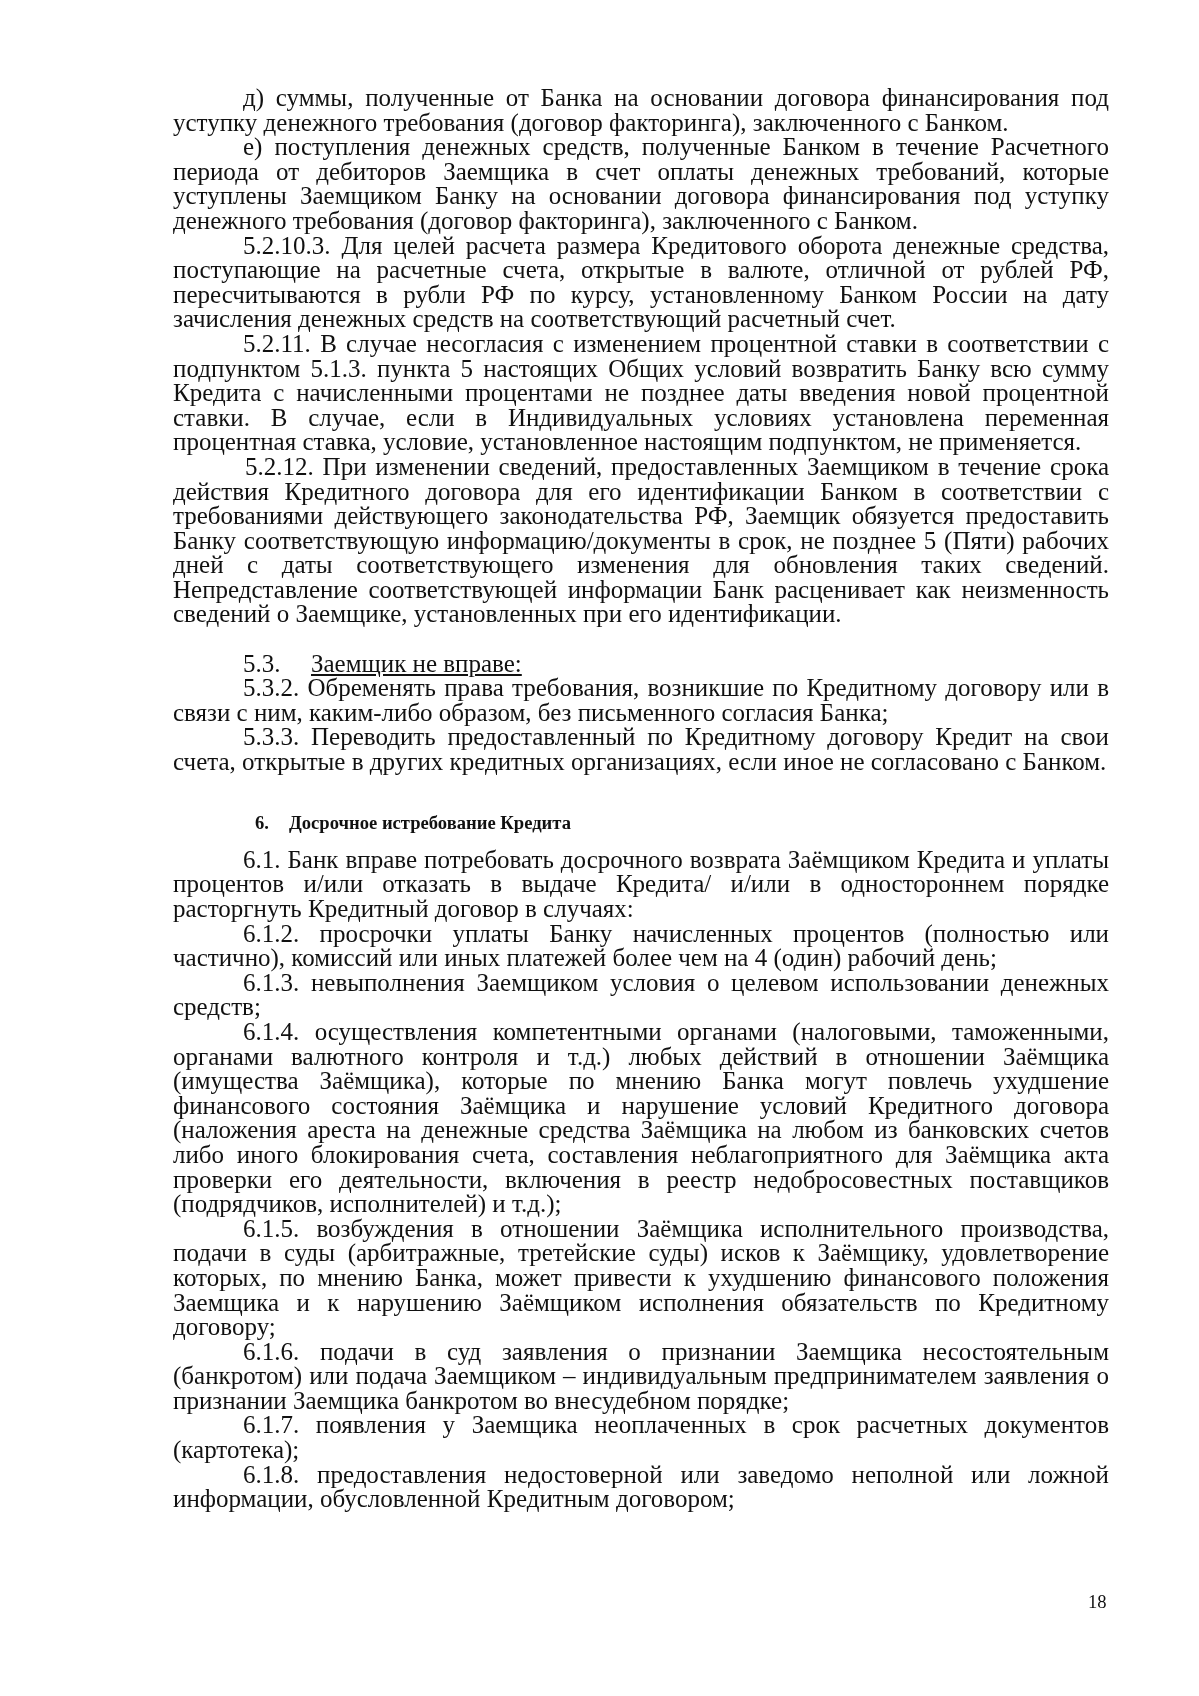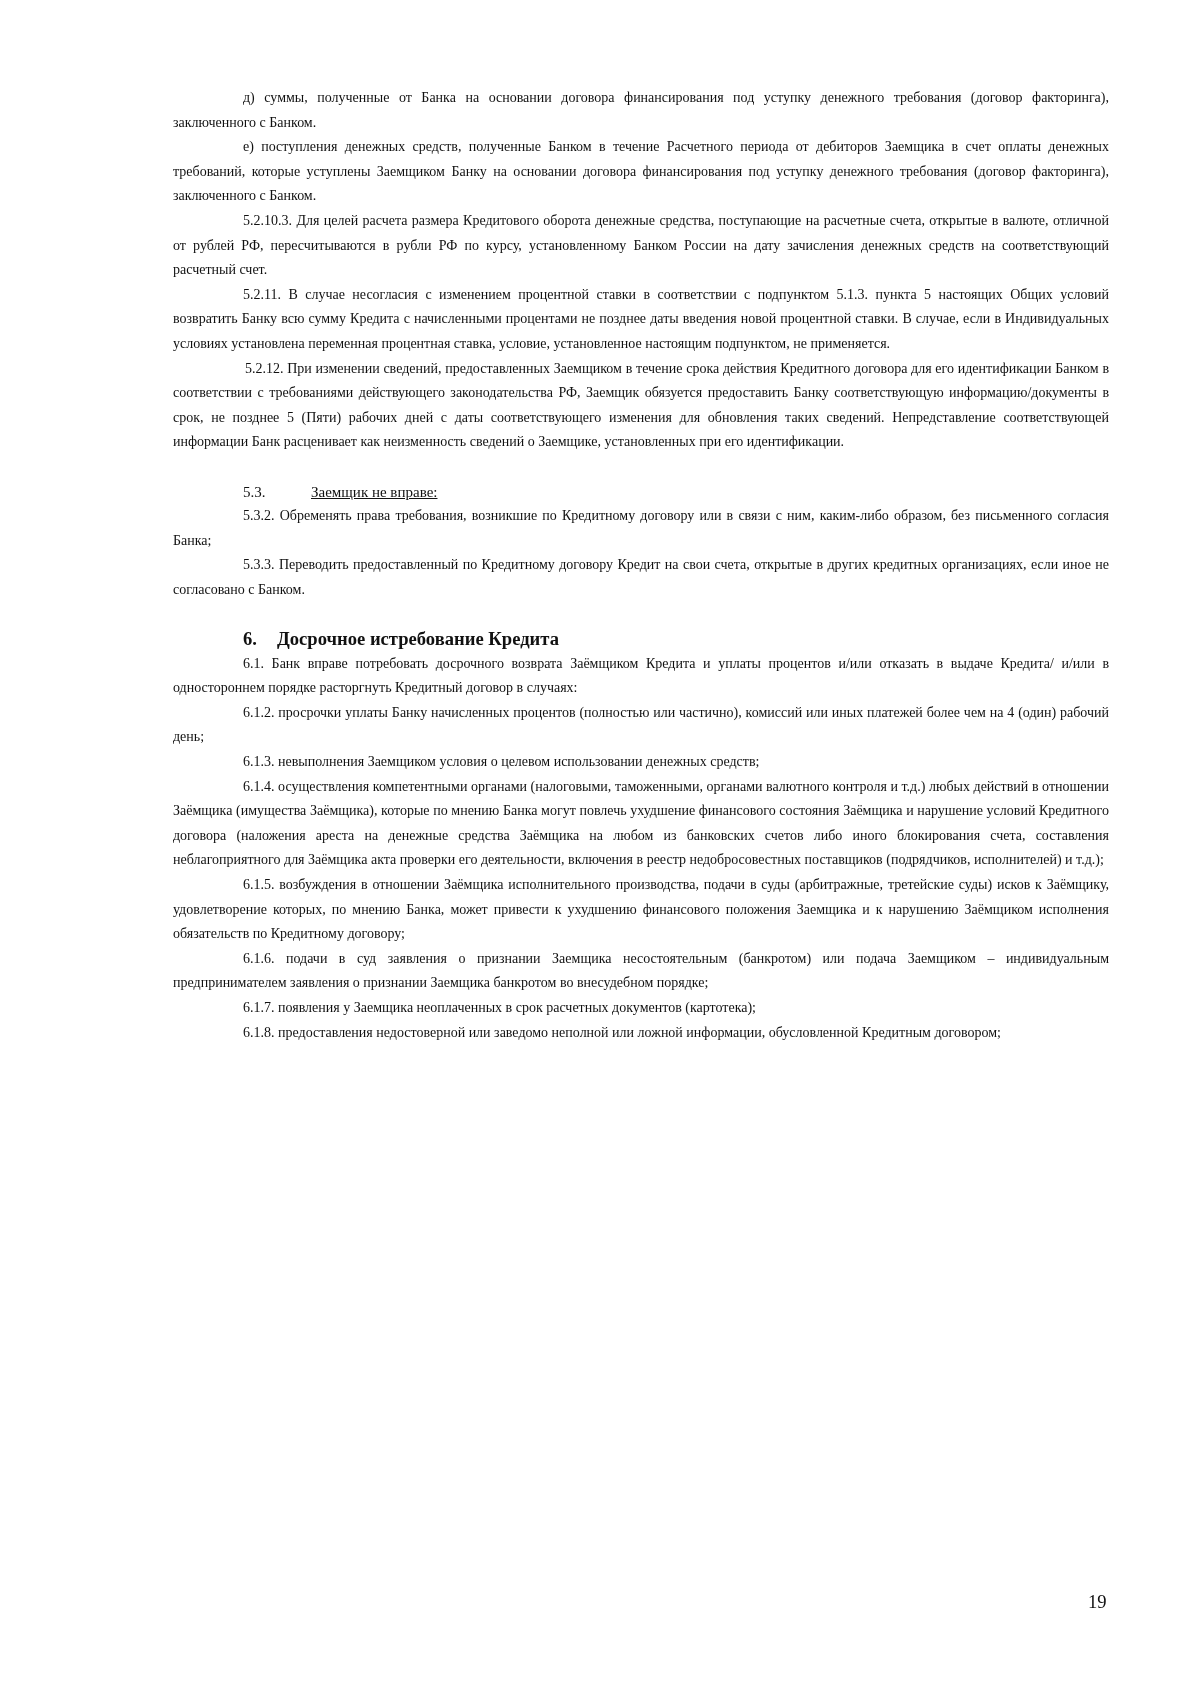--- a/index.html
+++ b/index.html
@@ -15,46 +15,46 @@
       color: #111111;
       font-family: "Liberation Serif", "DejaVu Serif", serif;
     }
     .page {
       position: absolute;
       left: 173px;
       top: 86px;
       width: 936px;
     }
     .p {
-      font-size: 14px;
+      font-size: 25px;
       line-height: 24.6px;
       text-align: justify;
       margin: 0;
       text-indent: 70px;
       hyphens: none;
     }
     .p.noindent-tweak { text-indent: 72px; }
     .gap { height: 24.6px; }
     .heading-53 {
-      font-size: 15px;
+      font-size: 25px;
       line-height: 24.6px;
       margin: 0;
       padding-left: 70px;
     }
     .heading-53 .num {
       display: inline-block;
       width: 68px;
     }
     .heading-53 .title {
       text-decoration: underline;
     }
     .section-title {
       font-size: 18.6px;
       line-height: 24.6px;
-      margin: 0;
+      margin: 12px;
       padding-left: 70px;
       font-weight: bold;
     }
     .section-title .num {
       display: inline-block;
       width: 34px;
     }
     .page-number {
       position: absolute;
       left: 1088px;
@@ -91,13 +91,13 @@
   <p class="p">6.1. Банк вправе потребовать досрочного возврата Заёмщиком Кредита и уплаты процентов и/или отказать в выдаче Кредита/ и/или в одностороннем порядке расторгнуть Кредитный договор в случаях:</p>
   <p class="p">6.1.2. просрочки уплаты Банку начисленных процентов (полностью или частично), комиссий или иных платежей более чем на 4 (один) рабочий день;</p>
   <p class="p">6.1.3. невыполнения Заемщиком условия о целевом использовании денежных средств;</p>
   <p class="p">6.1.4. осуществления компетентными органами (налоговыми, таможенными, органами валютного контроля и т.д.) любых действий в отношении Заёмщика (имущества Заёмщика), которые по мнению Банка могут повлечь ухудшение финансового состояния Заёмщика и нарушение условий Кредитного договора (наложения ареста на денежные средства Заёмщика на любом из банковских счетов либо иного блокирования счета, составления неблагоприятного для Заёмщика акта проверки его деятельности, включения в реестр недобросовестных поставщиков (подрядчиков, исполнителей) и т.д.);</p>
   <p class="p">6.1.5. возбуждения в отношении Заёмщика исполнительного производства, подачи в суды (арбитражные, третейские суды) исков к Заёмщику, удовлетворение которых, по мнению Банка, может привести к ухудшению финансового положения Заемщика и к нарушению Заёмщиком исполнения обязательств по Кредитному договору;</p>
   <p class="p">6.1.6. подачи в суд заявления о признании Заемщика несостоятельным (банкротом) или подача Заемщиком – индивидуальным предпринимателем заявления о признании Заемщика банкротом во внесудебном порядке;</p>
   <p class="p">6.1.7. появления у Заемщика неоплаченных в срок расчетных документов (картотека);</p>
   <p class="p">6.1.8. предоставления недостоверной или заведомо неполной или ложной информации, обусловленной Кредитным договором;</p>
 </div>
 
-<div class="page-number">19</div>
+<div class="page-number">18</div>
 
 </body></html>

